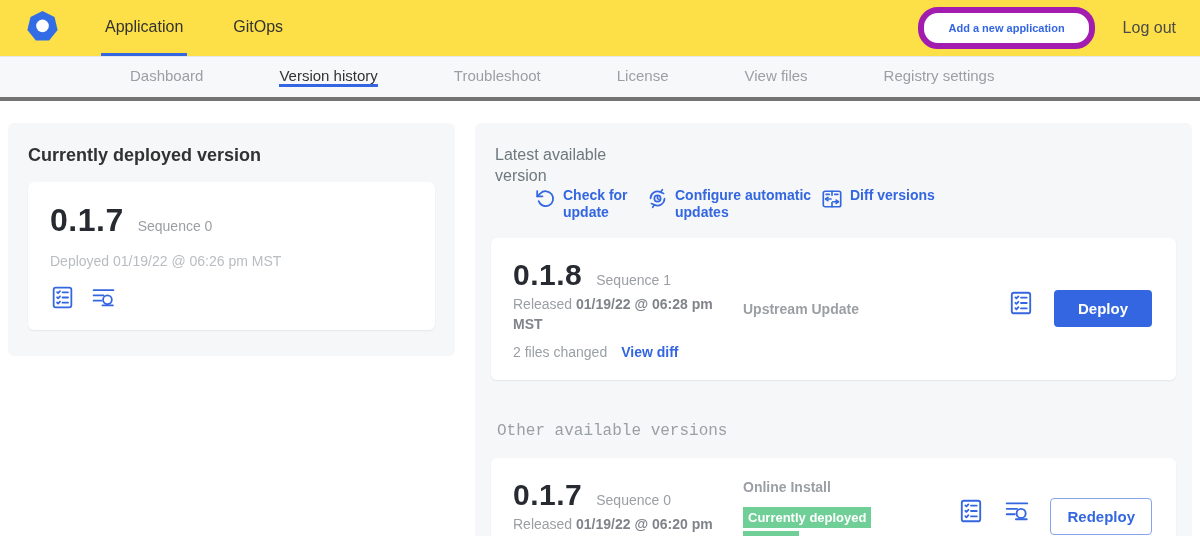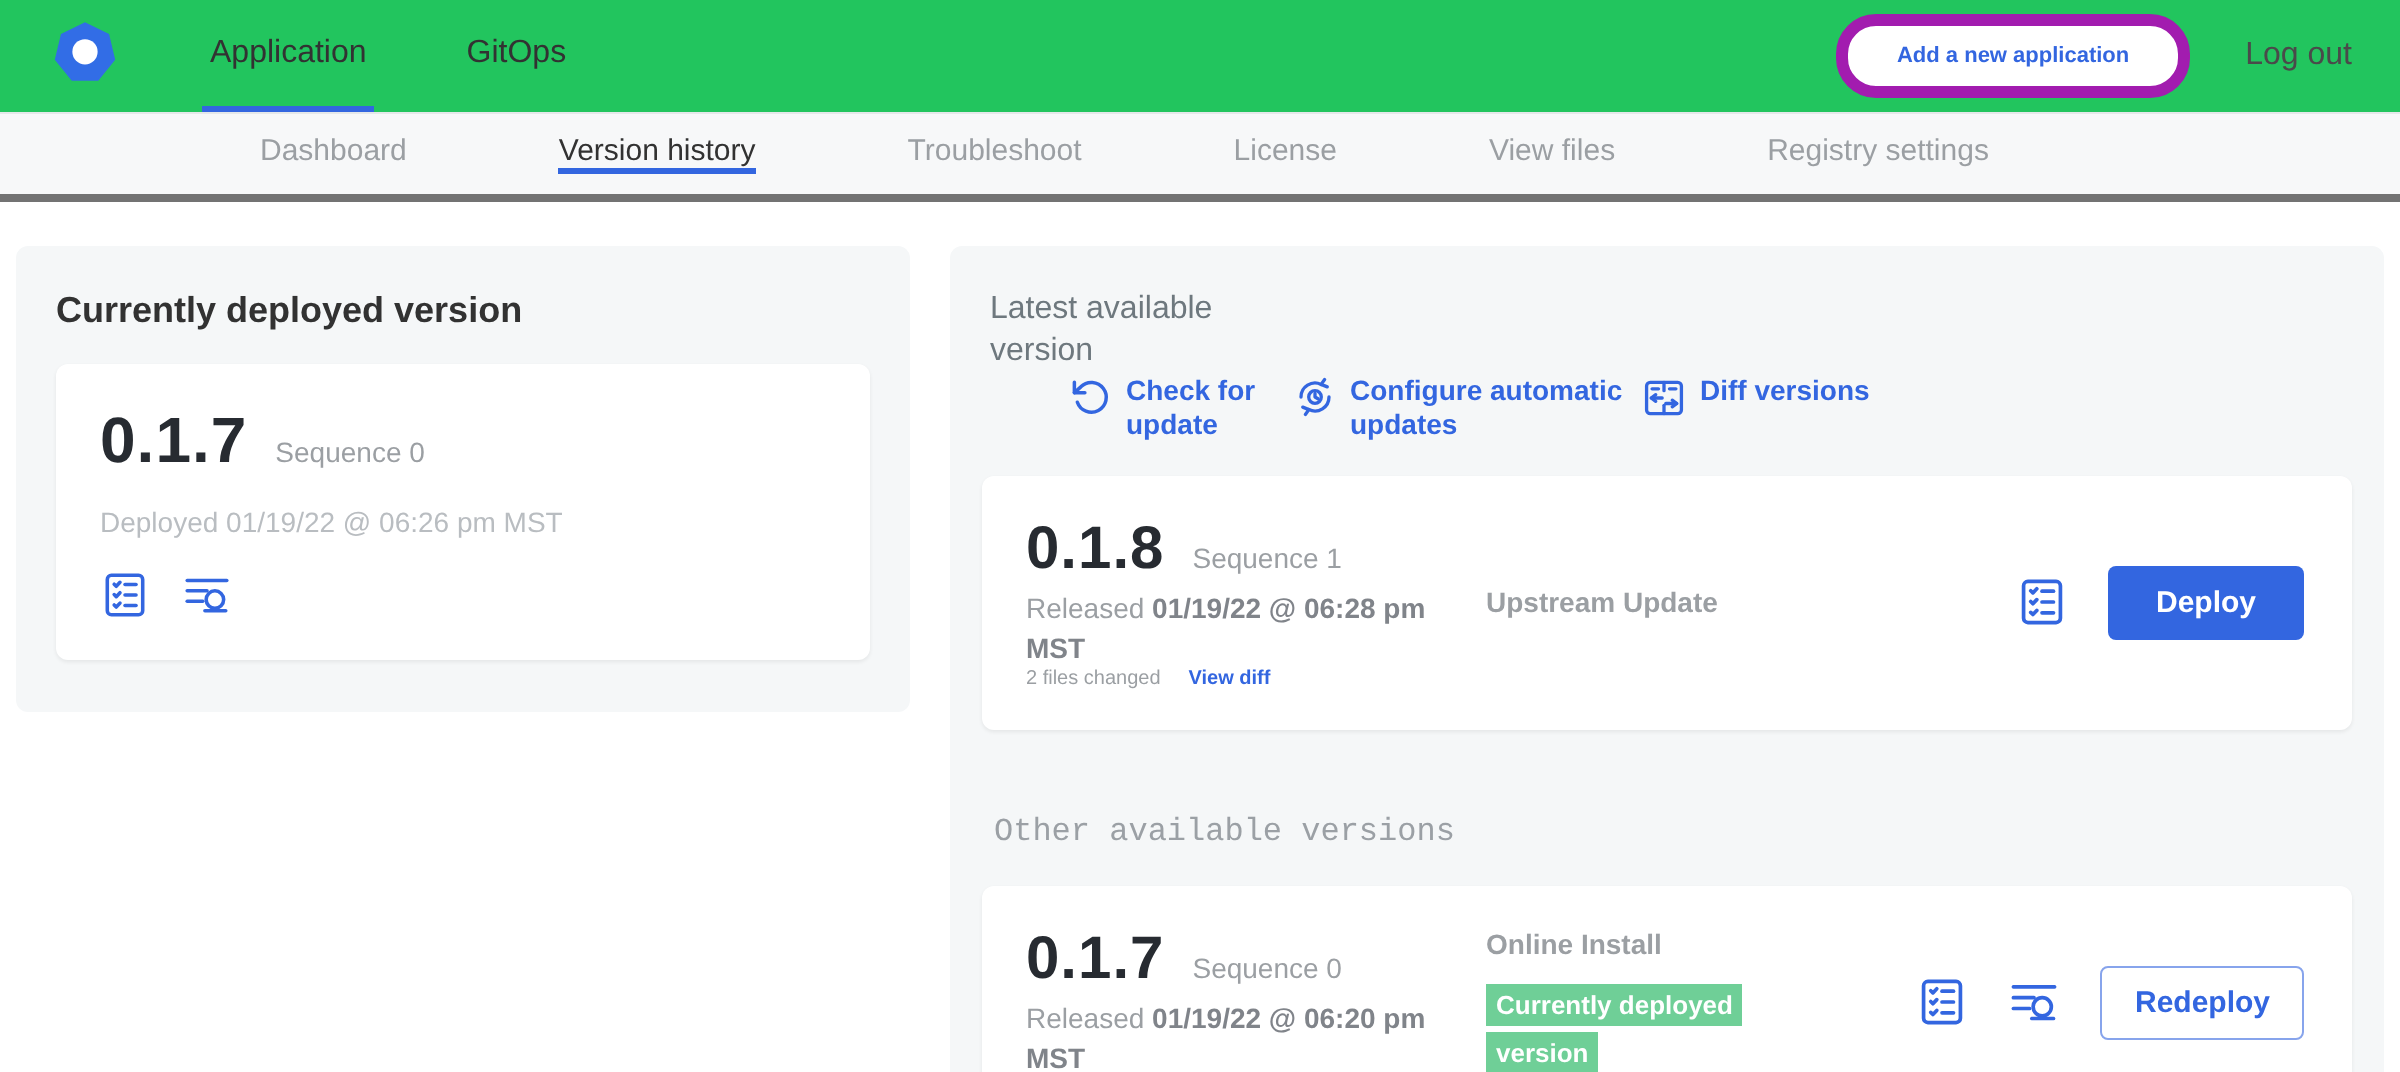--- a/index.html
+++ b/index.html
@@ -13,21 +13,21 @@
     overflow: hidden;
     font-size: 14px;
   }
 
   
   .topnav {
     height: 57px;
     display: flex;
     align-items: stretch;
     border-bottom: 1px solid #e5e8ea;
-    background: #22c55e;
+    background: #fde047;
     padding: 0 24px;
   }
   .topnav .logo-wrap { display: flex; align-items: center; margin-right: 40px; }
   .topnav .tabs { display: flex; gap: 42px; }
   .top-tab {
     display: flex; align-items: center;
     font-size: 16px; font-weight: 500; color: #323232;
     padding: 0 4px;
     border-bottom: 3px solid transparent;
     cursor: pointer;
@@ -115,37 +115,37 @@
     line-height: 1.25; cursor: pointer;
   }
   .header-action .lbl { max-width: 150px; }
   .header-action svg { flex: none; margin-top: 1px; }
 
   
   .version-card { display: flex; align-items: center; padding: 20px 22px; }
   .vc-left { width: 222px; flex: none; }
   .released-line { margin-top: 2px; font-size: 14px; color: #9b9fa3; line-height: 1.45; }
   .released-line b { color: #80848a; font-weight: 700; }
-  .files-row { display: flex; gap: 14px; font-size: 10px; align-items: baseline; }
+  .files-row { margin-top: 10px; display: flex; gap: 14px; font-size: 14px; align-items: baseline; }
   .files-changed { color: #9b9fa3; }
   .view-diff { color: #3366e0; font-weight: 600; cursor: pointer; }
   .vc-mid { flex: 1; padding-left: 8px; }
   .source-label { font-size: 14px; font-weight: 600; color: #9b9fa3; }
   .badge-wrap { margin-top: 10px; width: 150px; line-height: 1.75; }
   .deployed-badge {
     display: inline;
     background: #6fcf97;
     color: #ffffff;
     font-size: 13px;
     font-weight: 600;
     padding: 3px 5px;
     -webkit-box-decoration-break: clone;
     box-decoration-break: clone;
   }
-  .vc-right { display: flex; align-items: center; gap: 20px; padding-right: 2px; }
+  .vc-right { display: flex; gap: 20px; padding-right: 2px; }
   .deploy-btn {
     background: #3366e0; color: #fff; border: none;
     font-family: inherit; font-size: 15px; font-weight: 700;
     padding: 10px 24px; border-radius: 4px; cursor: pointer;
   }
   .redeploy-btn {
     background: #fff; color: #3366e0; border: 1px solid #87a4ec;
     font-family: inherit; font-size: 15px; font-weight: 700;
     padding: 9px 16px; border-radius: 4px; cursor: pointer;
   }

